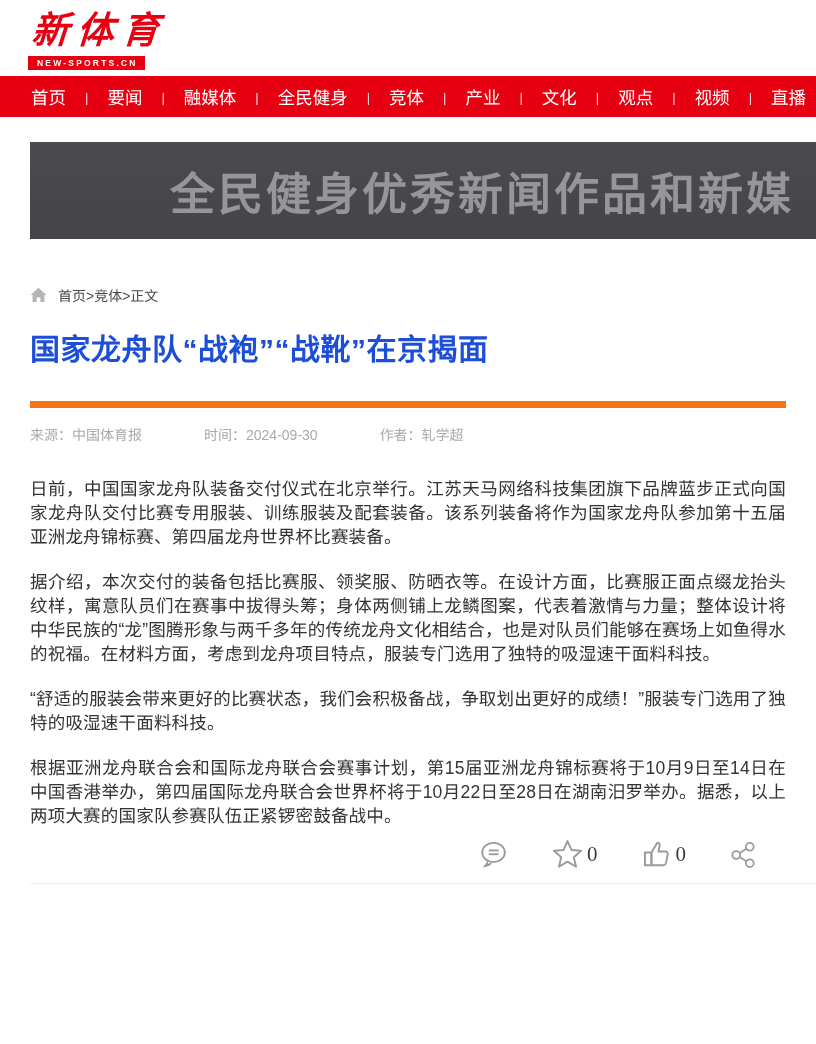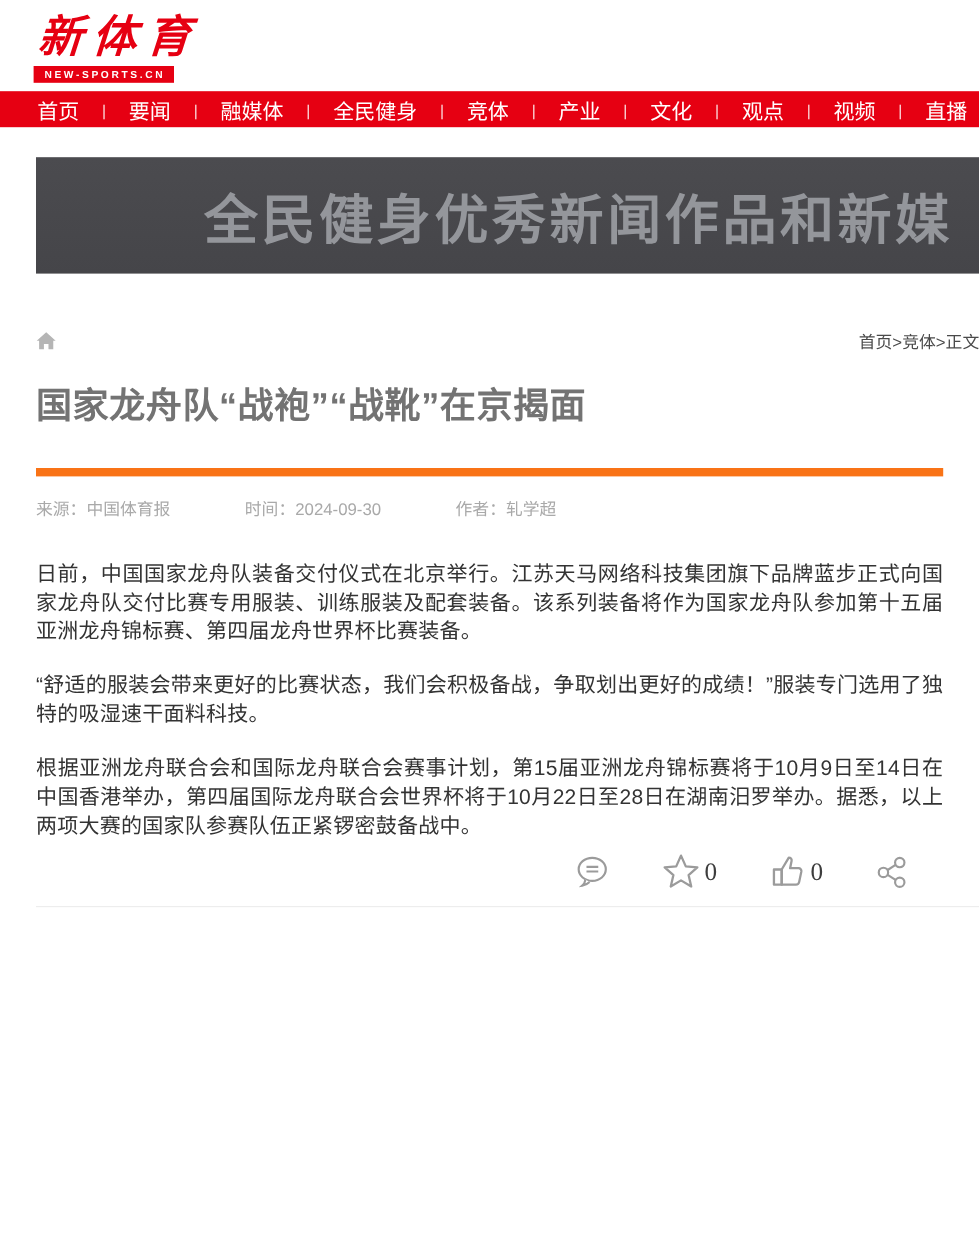--- a/index.html
+++ b/index.html
@@ -21,49 +21,49 @@
     transform: skewX(-4deg); display: block; padding-left: 4px;
   }
   .logo-en {
     display: inline-block; background: var(--accent); color: #fff;
     font-size: 8.5px; font-weight: 700; letter-spacing: 2.2px;
     padding: 2px 7px 2px 9px; margin-top: 1px; text-align: center;
   }
 
   
   .nav {
-    height: 30px; background: var(--accent); color: #fff;
+    height: 41px; background: var(--accent); color: #fff;
     display: flex; align-items: center; padding-left: 31px;
     white-space: nowrap; overflow: hidden;
   }
   .nav-item { font-size: 17.5px; cursor: pointer; }
   .nav-sep { color: rgba(255,255,255,.85); font-size: 13px; margin: 0 19px; position: relative; top: 1px; }
 
   
   .banner {
     margin: 25px 0 0 30px; height: 97px; width: 814px;
     background: linear-gradient(180deg, #4b4b4f 0%, #454549 100%);
     display: flex; align-items: center; overflow: hidden; cursor: pointer;
   }
   .banner-text {
     padding-left: 140px; font-size: 45px; font-weight: 700;
     color: #94969b; letter-spacing: 3px; white-space: nowrap;
   }
 
   
   .breadcrumb {
     margin: 46px 0 0 30px; display: flex; align-items: center; gap: 11px;
-    font-size: 14px; color: #4a4a4a; cursor: pointer; justify-content: space-between;
+    font-size: 14px; color: #4a4a4a; cursor: pointer;
   }
   .home-icon { display: inline-flex; }
 
   
   .article-title {
     margin: 24px 30px 0 30px; font-size: 30px; font-weight: 700;
-    color: #737373; letter-spacing: 0.5px; line-height: 42px;
+    color: #1d4ed8; letter-spacing: 0.5px; line-height: 42px;
   }
   .meta-section {
     margin: 30px 30px 0 30px; border-top: 7px solid #f97316; padding-top: 16px;
     display: flex; gap: 62px; font-size: 14px; color: #a9a9a9;
   }
   .article-body { margin: 33px 30px 0 30px; }
   .para {
     font-size: 17.5px; line-height: 24px; color: #333;
     text-align: justify; letter-spacing: 0.2px; margin-bottom: 21px;
   }
@@ -127,20 +127,21 @@
 <h1 class="article-title">国家龙舟队“战袍”“战靴”在京揭面</h1>
 
 <div class="meta-section">
   <span>来源：中国体育报</span>
   <span>时间：2024-09-30</span>
   <span>作者：轧学超</span>
 </div>
 
 <div class="article-body">
     <p class="para">日前，中国国家龙舟队装备交付仪式在北京举行。江苏天马网络科技集团旗下品牌蓝步正式向国家龙舟队交付比赛专用服装、训练服装及配套装备。该系列装备将作为国家龙舟队参加第十五届亚洲龙舟锦标赛、第四届龙舟世界杯比赛装备。</p>
+    <p class="para">据介绍，本次交付的装备包括比赛服、领奖服、防晒衣等。在设计方面，比赛服正面点缀龙抬头纹样，寓意队员们在赛事中拔得头筹；身体两侧铺上龙鳞图案，代表着激情与力量；整体设计将中华民族的“龙”图腾形象与两千多年的传统龙舟文化相结合，也是对队员们能够在赛场上如鱼得水的祝福。在材料方面，考虑到龙舟项目特点，服装专门选用了独特的吸湿速干面料科技。</p>
     <p class="para">“舒适的服装会带来更好的比赛状态，我们会积极备战，争取划出更好的成绩！”服装专门选用了独特的吸湿速干面料科技。</p>
     <p class="para">根据亚洲龙舟联合会和国际龙舟联合会赛事计划，第15届亚洲龙舟锦标赛将于10月9日至14日在中国香港举办，第四届国际龙舟联合会世界杯将于10月22日至28日在湖南汨罗举办。据悉，以上两项大赛的国家队参赛队伍正紧锣密鼓备战中。</p>
   </div>
 
 <div class="actions">
   <span class="action">
     <span>
       <svg width="32" height="32" viewBox="0 0 30 30" fill="none" stroke="#9b9b9b" stroke-width="1.7">
         <ellipse cx="15.5" cy="12.6" rx="10.6" ry="9"></ellipse>
         <path d="M10.2 20.6c-.3 1.9-1.1 3.5-2.5 4.7 2.2-.3 4.2-1.3 5.7-2.8" fill="#fff"></path>

